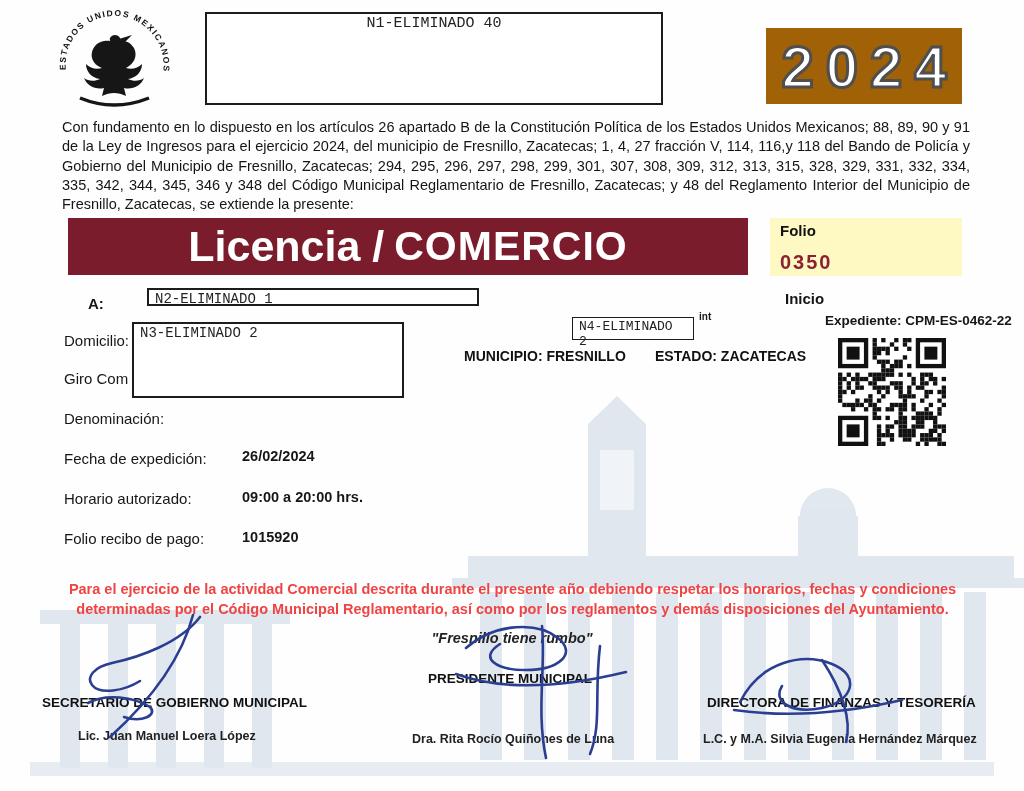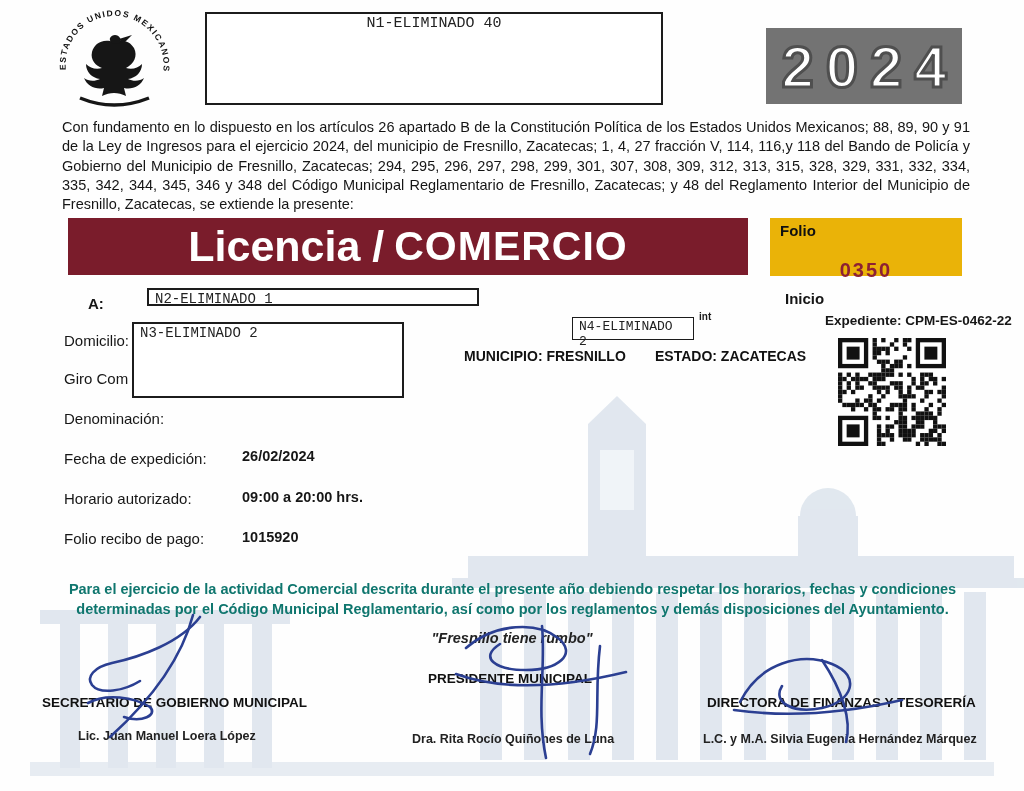--- a/index.html
+++ b/index.html
@@ -8,40 +8,40 @@
     font-family:"Liberation Sans",sans-serif;color:#1a1a1a;overflow:hidden;
     margin:0 auto;
   }
   .abs{position:absolute;}
   .mono{font-family:"Liberation Mono","DejaVu Sans Mono",monospace;}
   .redact{
     background:#fff;border:2px solid #1c1c1c;box-sizing:border-box;
     font-size:14px;padding:1px 6px;color:#222;z-index:3;
   }
   .year-box{
-    background:#737373;display:flex;align-items:center;justify-content:center;
+    background:#a16207;display:flex;align-items:center;justify-content:center;
   }
   .year-text{
     font-size:58px;font-weight:900;color:#fff;letter-spacing:12px;margin-right:-12px;
     -webkit-text-stroke:3px #4f4f4f;text-shadow:1px 1px 0 #5a5a5a;
   }
   .legal{font-size:14.5px;line-height:1.33;text-align:justify;color:#151515;}
   .banner{
     background:#7a1c2b;color:#fff;display:flex;align-items:center;justify-content:center;gap:10px;
   }
   .banner .t1{font-size:43px;font-weight:700;}
   .banner .t2{font-size:41px;font-weight:900;letter-spacing:1px;}
-  .folio-box{background:#eab308;box-sizing:border-box;padding:4px 10px;}
+  .folio-box{background:#fef9c3;box-sizing:border-box;padding:4px 10px;}
   .folio-label{font-weight:800;font-size:15px;color:#111;}
-  .folio-num{color:#8d2134;font-size:20px;letter-spacing:2px;text-align:center;margin-top:20px;font-weight:600;}
+  .folio-num{color:#8d2134;font-size:20px;letter-spacing:2px;margin-top:12px;font-weight:600;}
   .lbl{font-size:15px;color:#161616;}
   .lbl-b{font-size:15px;font-weight:700;color:#161616;}
   .val-b{font-size:14.5px;font-weight:700;color:#161616;}
   .caps-b{font-size:14px;font-weight:800;color:#111;}
-  .footer-par{font-size:14.5px;font-weight:600;line-height:1.35;text-align:center;color:#0f766e;}
+  .footer-par{font-size:14.5px;font-weight:600;line-height:1.35;text-align:center;color:#ef4444;}
   .slogan{font-size:14.5px;font-weight:700;font-style:italic;color:#222;}
   .sig-title{font-size:13.5px;font-weight:800;color:#111;white-space:nowrap;}
   .sig-name{font-size:12.5px;font-weight:600;color:#222;white-space:nowrap;}
   .z1{z-index:1;} .z2{z-index:2;} .z3{z-index:3;} .z4{z-index:4;}
   svg{display:block;}
   .watermark{pointer-events:none;z-index:0;}
 </style>
 </head>
 <body>
 

